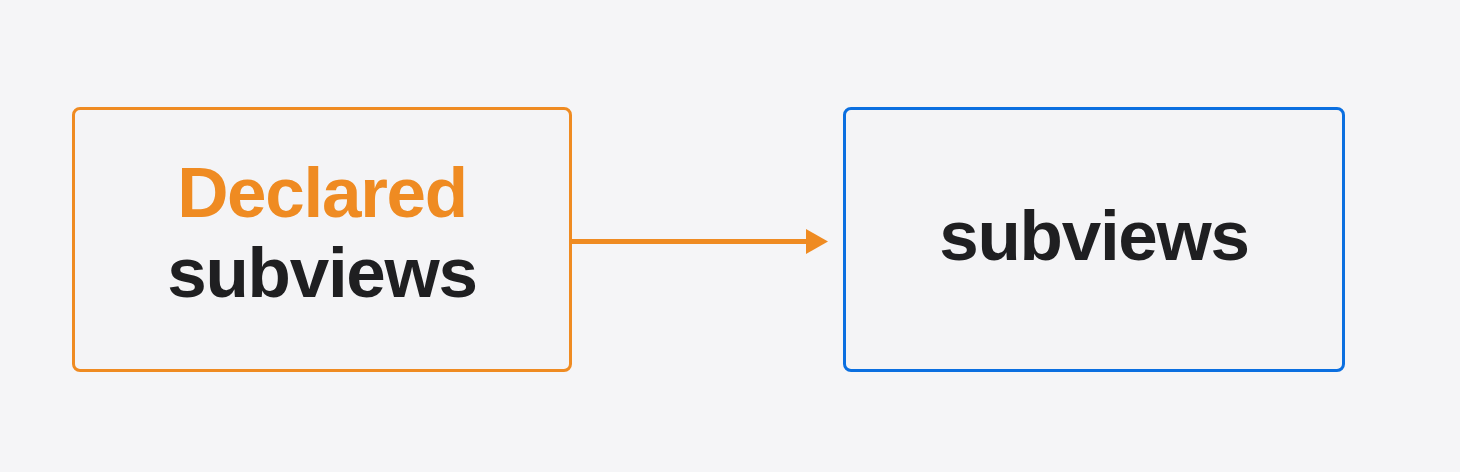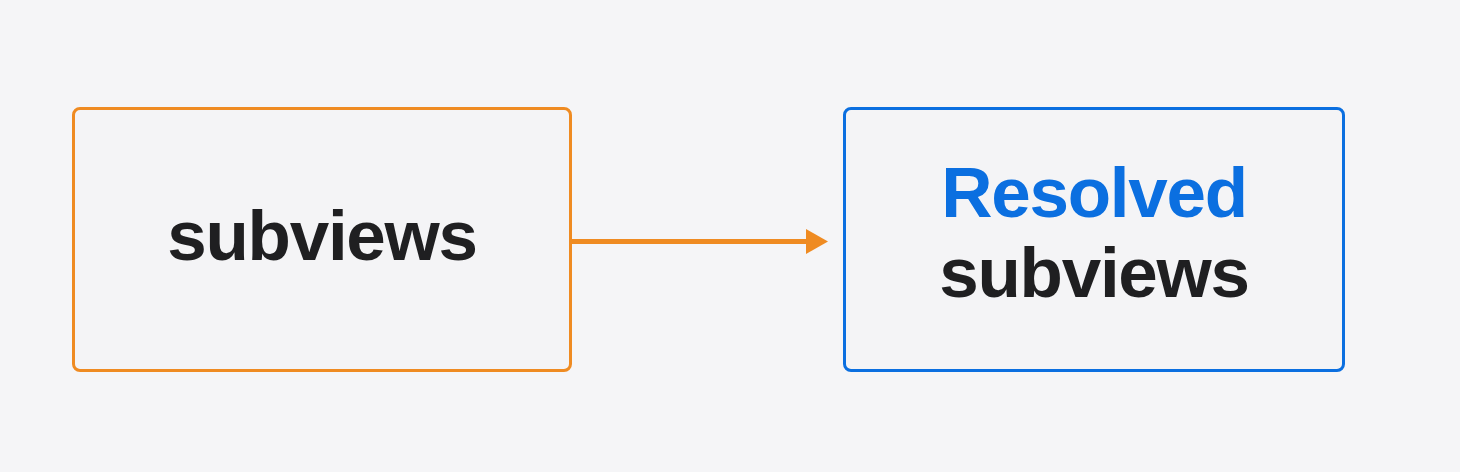--- a/index.html
+++ b/index.html
@@ -86,26 +86,26 @@
     height: 48px;
     pointer-events: none;
   }
 </style>
 </head>
 <body>
 
 <div id="diagram-canvas">
 
   <div class="node-box" id="declared-node">
+    <div class="node-title accent-orange">Declared</div>
     <div class="node-subtitle">subviews</div>
   </div>
 
   <svg id="flow-arrow" viewBox="0 0 270 48">
     <line x1="6" y1="23.5" x2="242" y2="23.5" stroke="#ef8b22" stroke-width="5" stroke-linecap="butt"></line>
     <polygon points="240,11 240,36 262,23.5" fill="#ef8b22"></polygon>
   </svg>
 
   <div class="node-box" id="resolved-node">
-    <div class="node-title accent-blue">Resolved</div>
     <div class="node-subtitle">subviews</div>
   </div>
 
 </div>
 
 </body></html>

